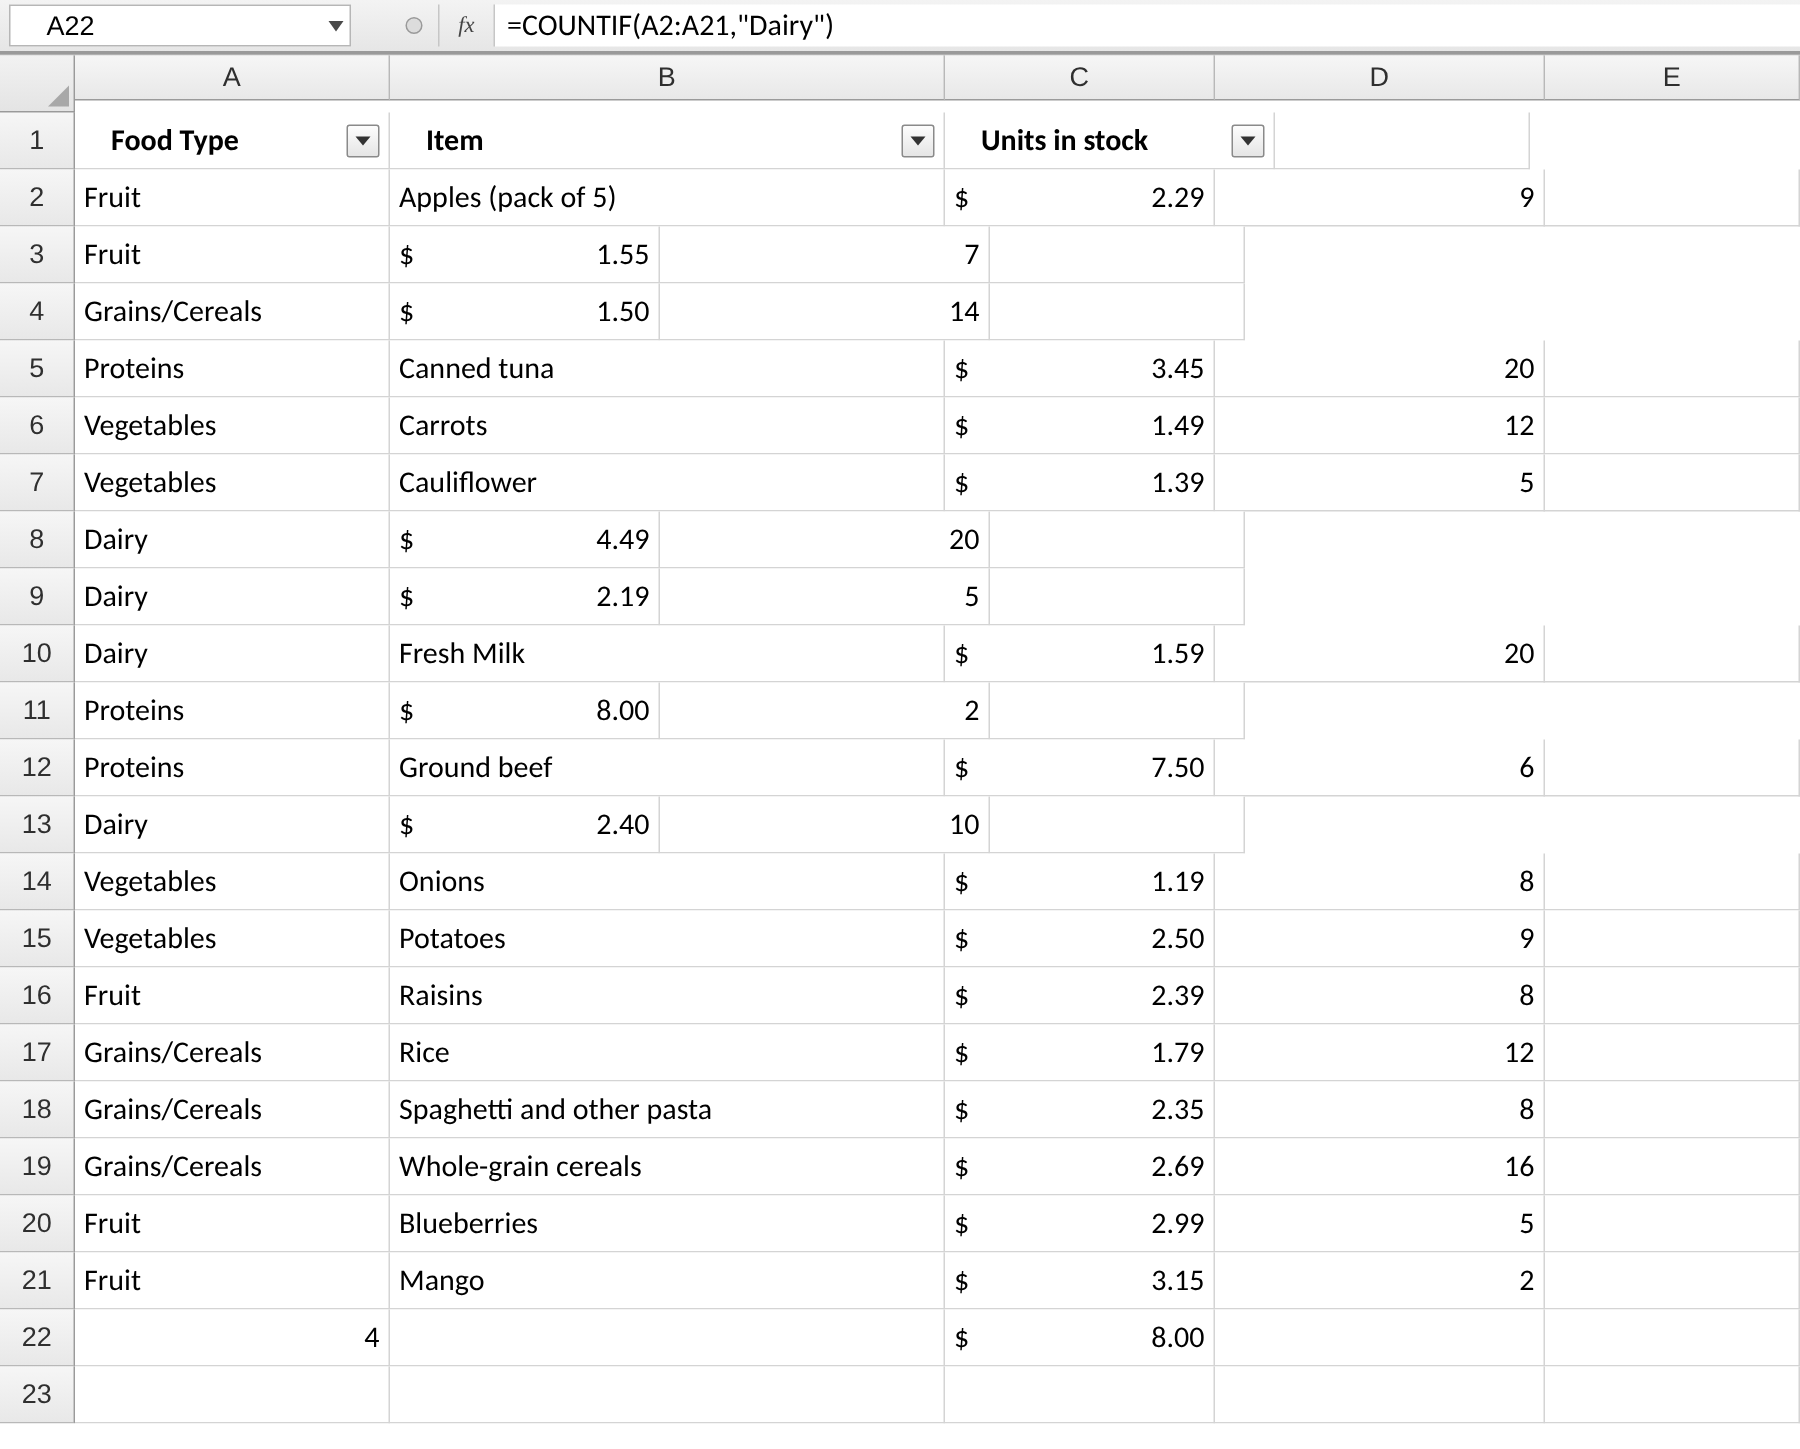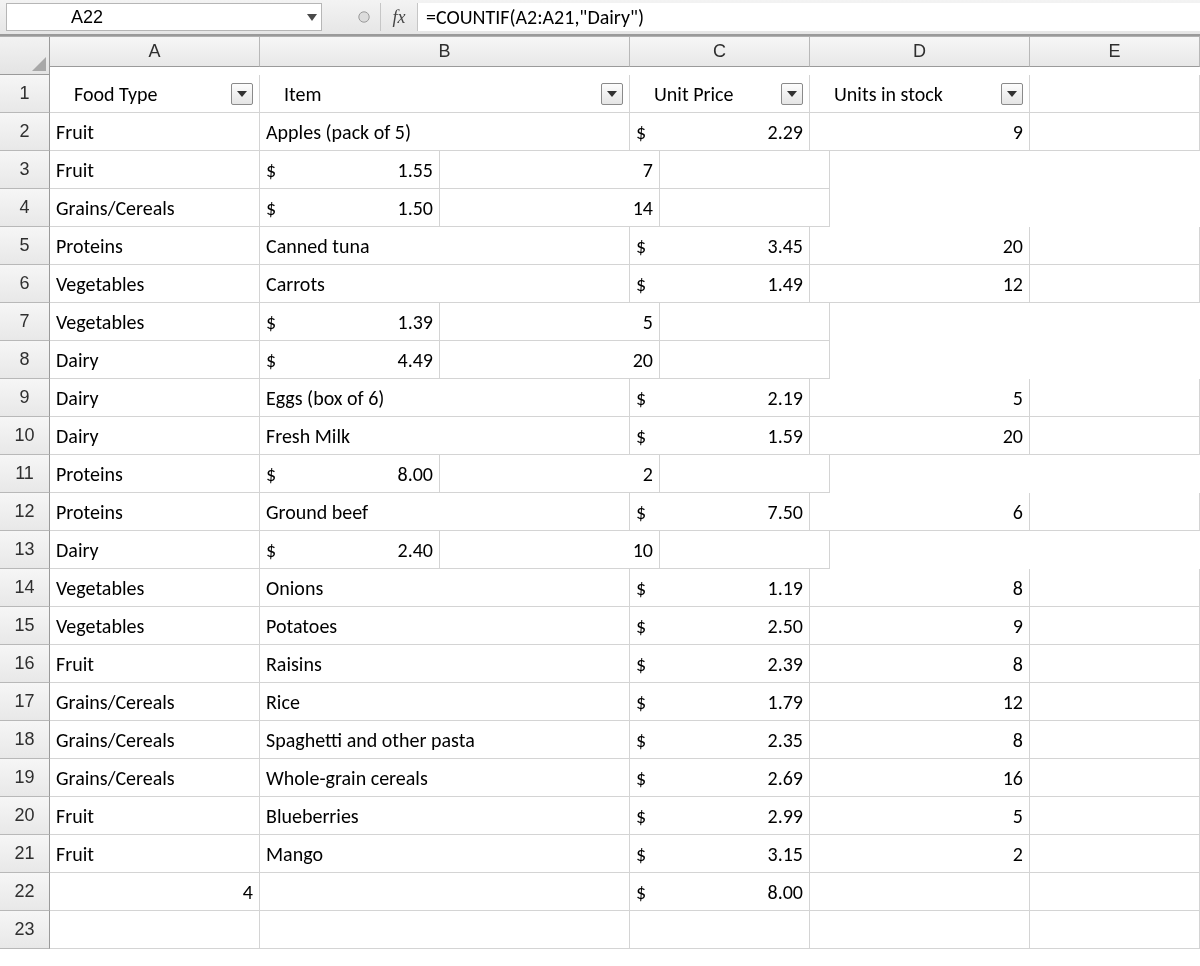--- a/index.html
+++ b/index.html
@@ -15,29 +15,29 @@
   .formula-bar {
     display: flex;
     align-items: center;
     height: 36px;
     border-bottom: 2px solid #9a9a9a;
     background: linear-gradient(#f3f3f3, #e6e6e6);
     box-sizing: border-box;
     width: 100%;
   }
   .name-box {
-    width: 316px;
+    width: 228px;
     height: 28px;
     margin: 4px 6px;
     background: #fff;
     border: 1px solid #b6b6b6;
     display: flex;
     align-items: center;
     justify-content: space-between;
-    padding: 0 4px 0 64px;
+    padding: 0 4px 0 24px;
     box-sizing: border-box;
     font-family: "Segoe UI", Arial, sans-serif;
     font-size: 18px;
   }
   .name-box .drop {
     width: 0; height: 0;
     border-left: 5px solid transparent;
     border-right: 5px solid transparent;
     border-top: 7px solid #4a4a4a;
   }
@@ -58,21 +58,21 @@
   .fx-btn svg { display:block; }
   .fx-label {
     width: 36px;
     height: 28px;
     display: flex;
     align-items: center;
     justify-content: center;
     border-right: 1px solid #c6c6c6;
     font-style: italic;
     font-family: "Times New Roman", serif;
-    font-size: 18px;
+    font-size: 15px;
     color: #444;
   }
   .formula-input {
     flex: 1;
     height: 28px;
     background: #fff;
     border: none;
     padding: 0 8px;
     font-family: Calibri, Arial, sans-serif;
     font-size: 20px;
@@ -140,21 +140,21 @@
     background: #fff;
     padding: 0 6px;
   }
   .colA { width: 210px; }
   .colB { width: 370px; }
   .colC { width: 180px; }
   .colD { width: 220px; }
   .colE { width: 170px; }
 
   .header-row .cell {
-    font-weight: normal;
+    font-weight: bold;
     padding-left: 24px;
   }
   .filter-btn {
     margin-left: auto;
     width: 20px;
     height: 20px;
     border: 1px solid #8a8a8a;
     background: linear-gradient(#fdfdfd,#e5e5e5);
     display: flex;
     align-items: center;
@@ -220,26 +220,20 @@
       <span class="filter-btn">
           <span class="tri"></span>
         </span>
     </div>
     <div class="cell colB">
       <span>Item</span>
       <span class="filter-btn">
           <span class="tri"></span>
         </span>
     </div>
-    <div class="cell colC">
-      <span>Unit Price</span>
-      <span class="filter-btn">
-          <span class="tri"></span>
-        </span>
-    </div>
     <div class="cell colD">
       <span>Units in stock</span>
       <span class="filter-btn">
           <span class="tri"></span>
         </span>
     </div>
     <div class="cell colE"></div>
   </div>
 
   <div id="data-rows">
@@ -330,20 +324,23 @@
         <div class="cell colD">
           <span class="num-right">12</span>
         </div>
         <div class="cell colE"></div>
       </div>
       <div class="grid-row">
         <div class="row-header">7</div>
         <div class="cell colA">
           <span>Vegetables</span>
         </div>
+        <div class="cell colB">
+          <span>Cauliflower</span>
+        </div>
         <div class="cell colC">
           <span class="currency-cell">
             <span>$</span>
             <span>1.39</span>
           </span>
         </div>
         <div class="cell colD">
           <span class="num-right">5</span>
         </div>
         <div class="cell colE"></div>
@@ -361,23 +358,20 @@
         </div>
         <div class="cell colD">
           <span class="num-right">20</span>
         </div>
         <div class="cell colE"></div>
       </div>
       <div class="grid-row">
         <div class="row-header">9</div>
         <div class="cell colA">
           <span>Dairy</span>
-        </div>
-        <div class="cell colB">
-          <span>Eggs (box of 6)</span>
         </div>
         <div class="cell colC">
           <span class="currency-cell">
             <span>$</span>
             <span>2.19</span>
           </span>
         </div>
         <div class="cell colD">
           <span class="num-right">5</span>
         </div>

